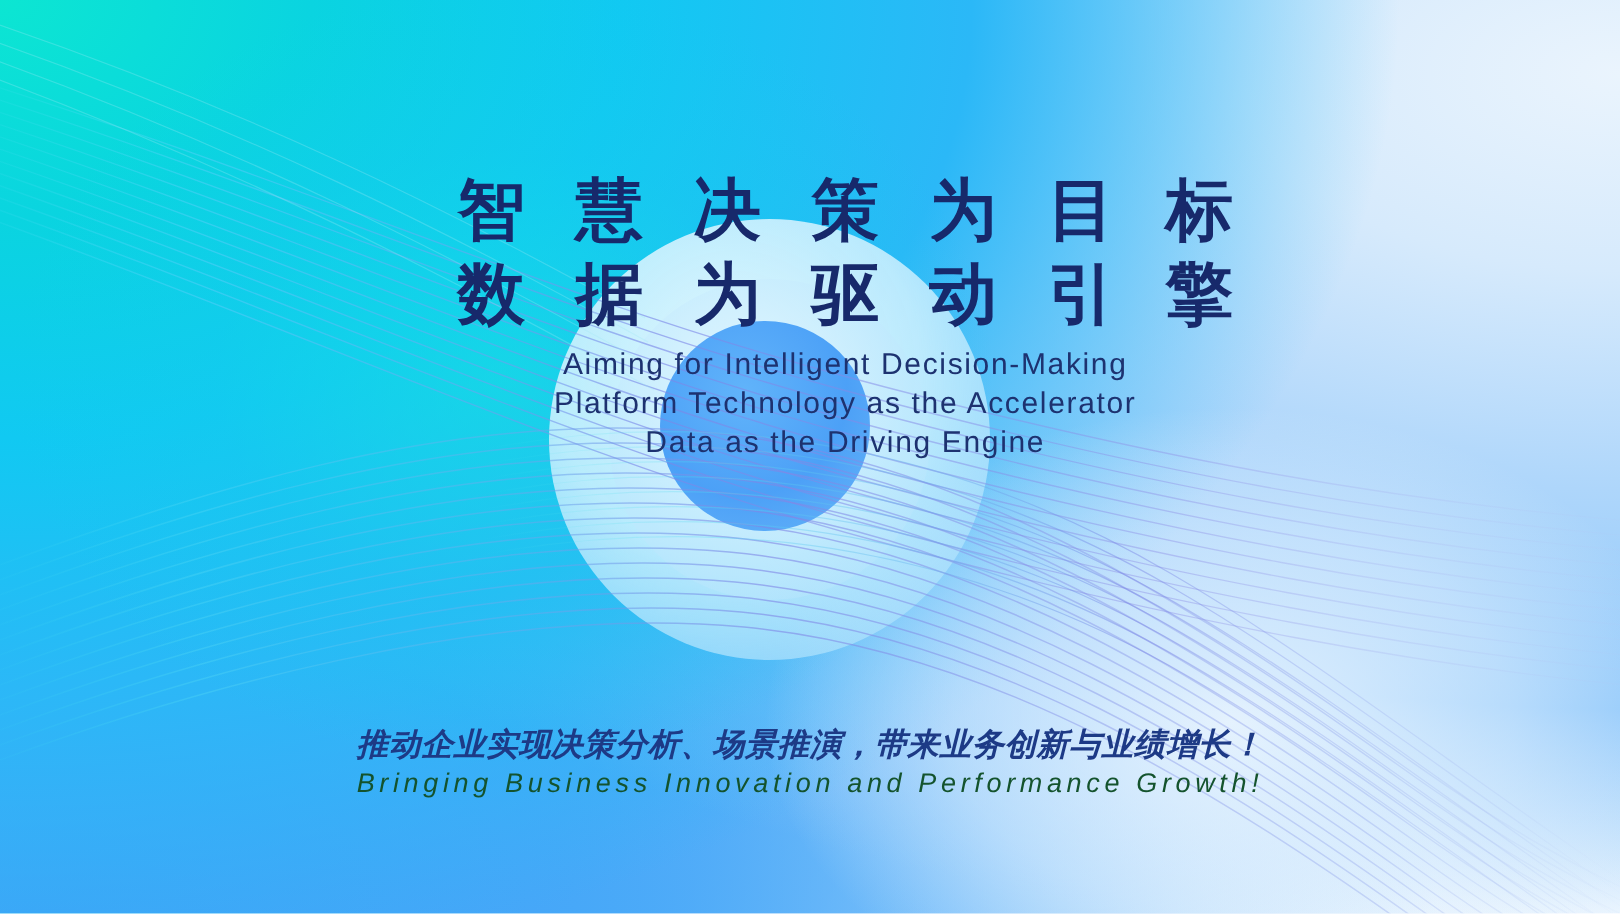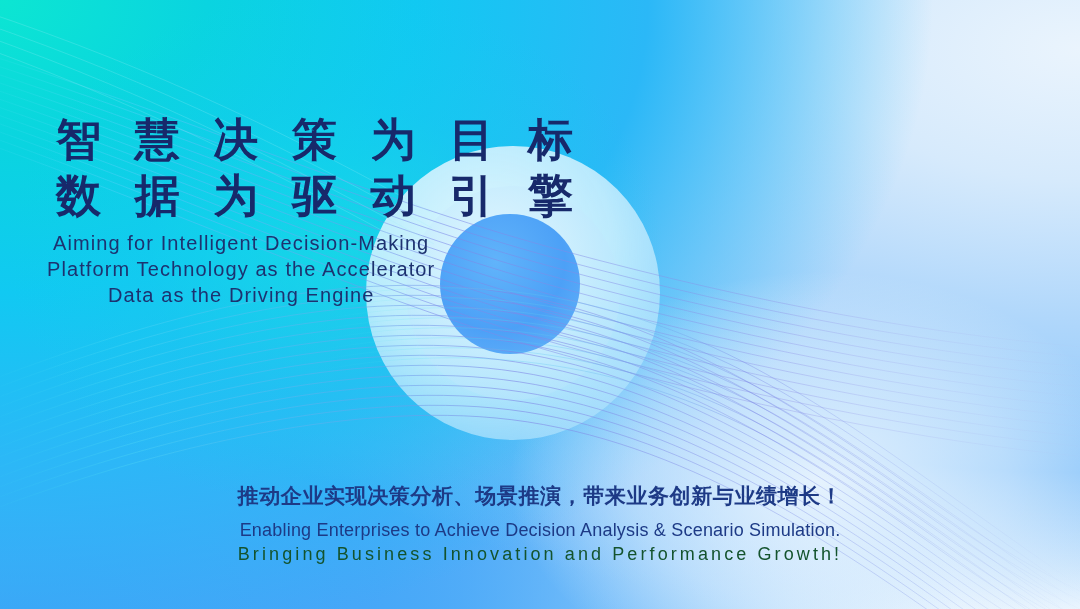--- a/index.html
+++ b/index.html
@@ -52,21 +52,21 @@
     border-radius:50%;
     background:radial-gradient(circle at 40% 34%, rgba(86,174,250,.92) 0%, rgba(62,152,246,.90) 55%, rgba(70,160,247,.72) 100%);
   }
 
   
   .waves{ position:absolute; inset:0; }
 
   
   .content{
     position:absolute; inset:0;
-    display:flex; flex-direction:column; align-items:flex-start;margin-left:47px;
+    display:flex; flex-direction:column; align-items:center;margin-left:47px;
   }
 
   .headline{
     margin-top:112px;
     text-align:center;
   }
   .headline .hl-line{
     font-family:"DejaVu Sans","Liberation Sans",sans-serif;
     font-weight:700;
     font-size:45px;
@@ -102,20 +102,21 @@
     font-weight:700; font-size:25px; color:#ffffff; letter-spacing:1px;
   }
   .logo-en{
     font-size:19px; color:#ffffff; letter-spacing:2.4px; margin-top:3px;
   }
 
   
   .footer{
     position:absolute; left:0; right:0; top:483px;
     text-align:center;
+    font-style:italic;
   }
   .footer-cn{
     font-family:"DejaVu Sans","Liberation Sans",sans-serif;
     font-weight:700;
     font-size:21px;
     line-height:27px;
     letter-spacing:.6px;
     color:#1d3a86;
     white-space:nowrap;
   }
@@ -228,17 +229,16 @@
     <div class="sub-en">
       <div class="se-line">Aiming for Intelligent Decision-Making</div>
       <div class="se-line">Platform Technology as the Accelerator</div>
       <div class="se-line">Data as the Driving Engine</div>
     </div>
   </div>
 
 
   <div class="footer">
     <div class="footer-cn">推动企业实现决策分析、场景推演，带来业务创新与业绩增长！</div>
-    <div class="footer-en1">Enabling Enterprises to Achieve Decision Analysis &amp; Scenario Simulation.</div>
     <div class="footer-en2">Bringing Business Innovation and Performance Growth!</div>
   </div>
 
 </div>
 
 </body></html>

